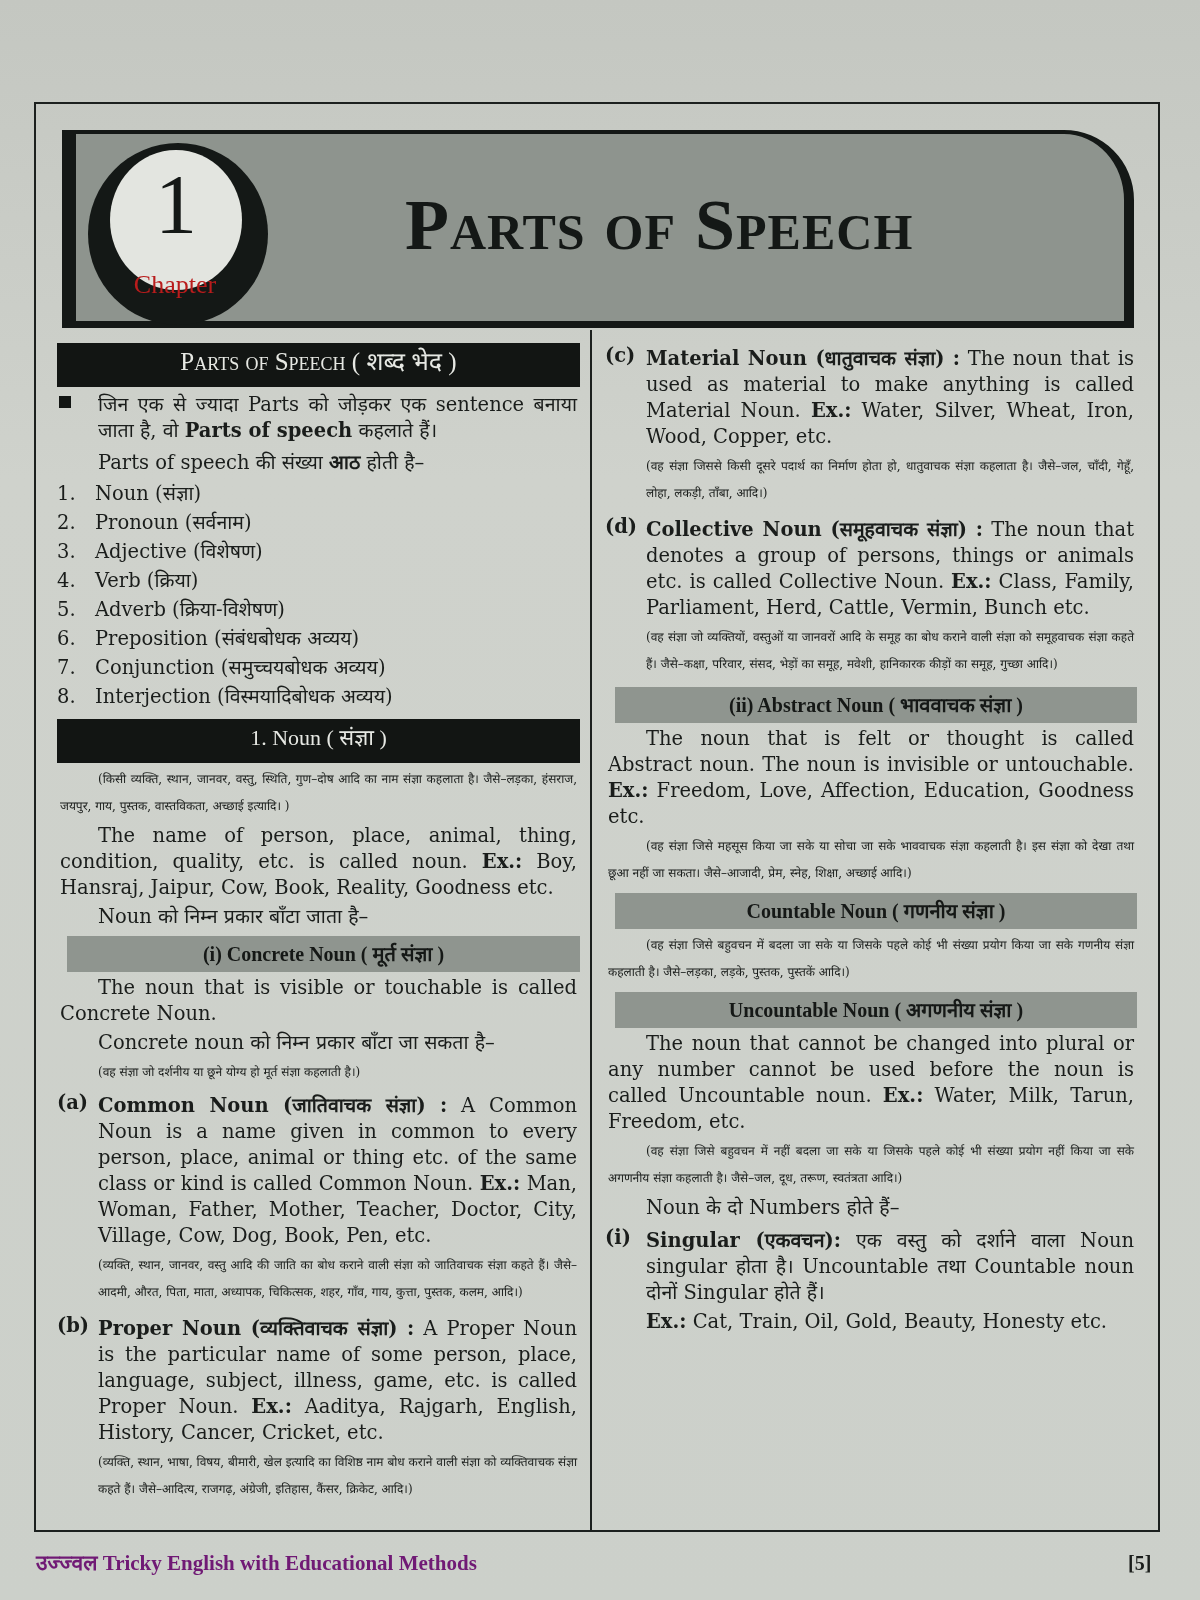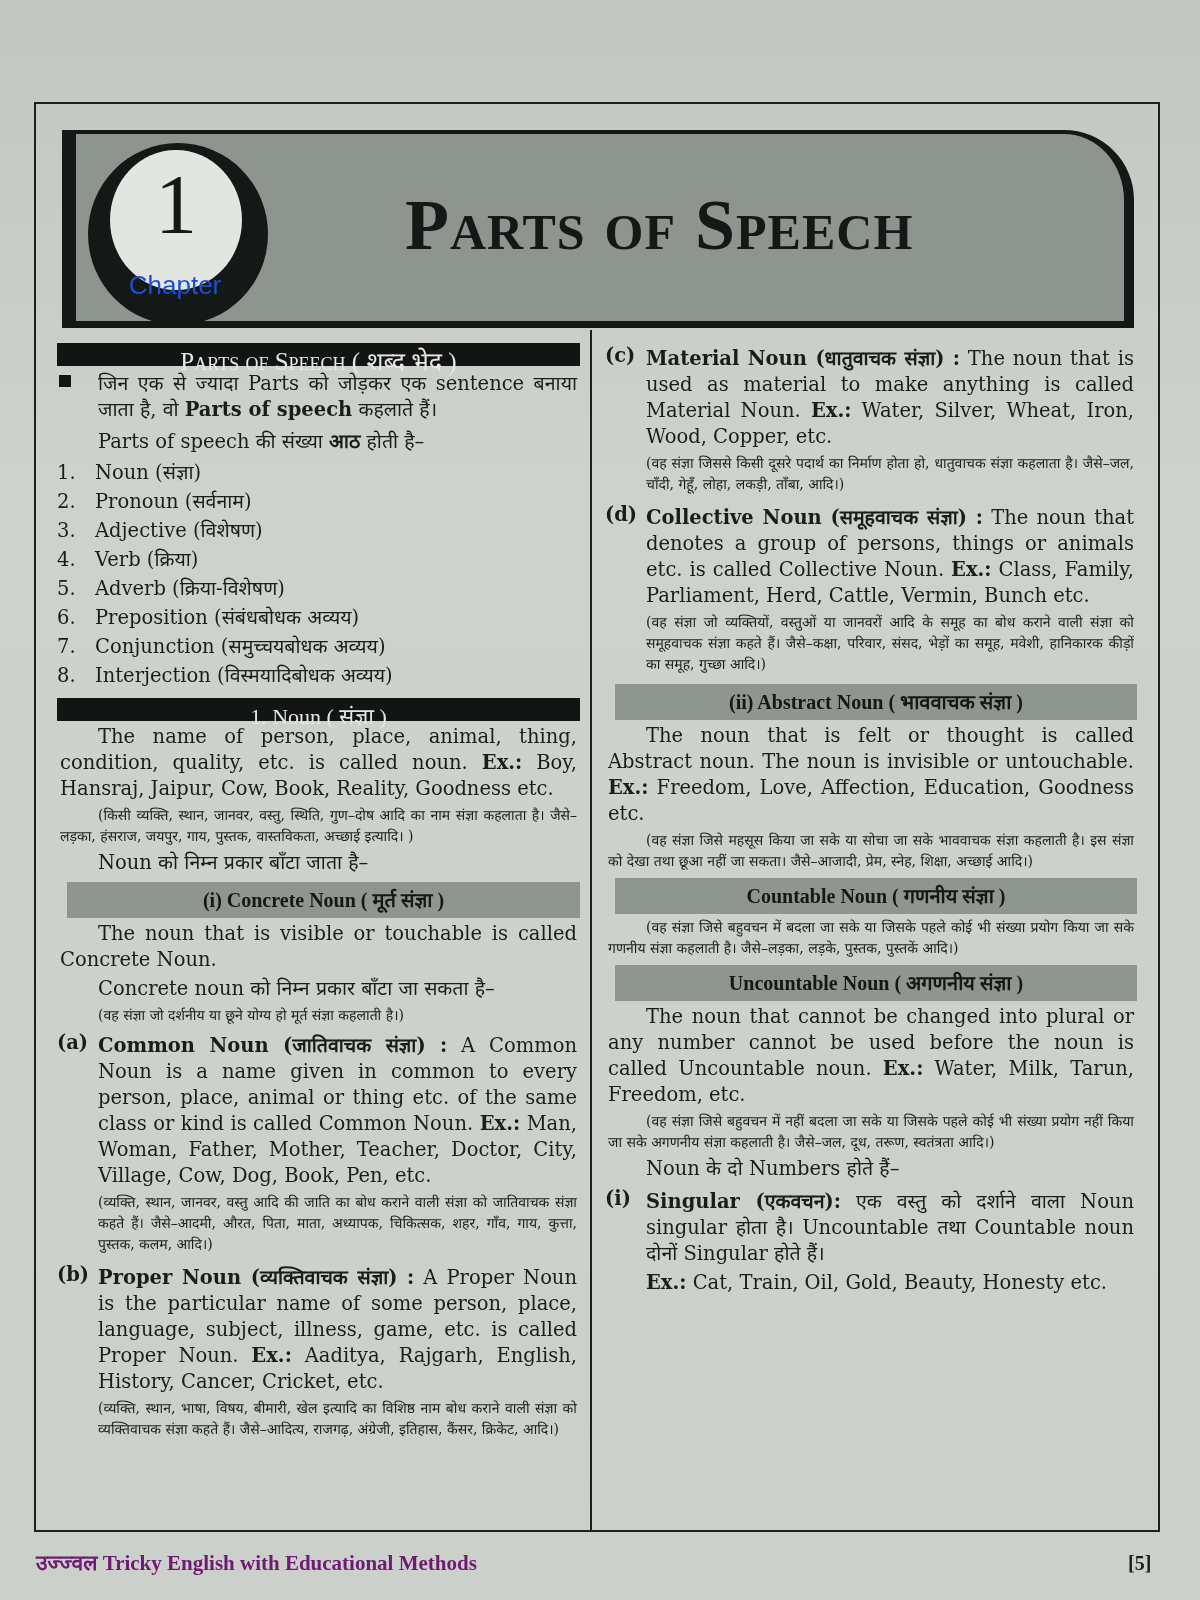--- a/index.html
+++ b/index.html
@@ -38,52 +38,52 @@
     position: absolute; left: 110px; top: 150px; width: 132px; height: 140px;
     border-radius: 50%;
     background: #e3e5e0;
   }
   .chapter-num {
     position: absolute; left: 110px; top: 160px; width: 132px; text-align: center;
     font-family: "Liberation Serif", serif; font-size: 84px; line-height: 90px; color: #141816;
   }
   .chapter-label {
     position: absolute; left: 100px; top: 270px; width: 150px; text-align: center;
-    font-family: Liberation Sans, sans-serif; font-size: 26px; color: #1d4ed8;
+    font-family: Liberation Serif, serif; font-size: 26px; color: #b91c1c;
   }
   .chapter-title {
     position: absolute; left: 405px; top: 185px;
     font-family: "Liberation Serif", serif; font-weight: bold;
     font-size: 72px; line-height: 80px; color: #141816;
     font-variant: small-caps; letter-spacing: 1px;
   }
   .col-divider {
     position: absolute; left: 590px; top: 330px; width: 2px; height: 1202px; background: #1c201e;
   }
   .col {
     position: absolute; top: 343px;
     font-size: 19.5px; line-height: 26px;
   }
   .col-left { left: 57px; width: 523px; }
   .col-right { left: 605px; width: 532px; }
   .hdr-black {
     background: #121513; color: #e6e8e3; text-align: center;
     font-family: "Liberation Serif", serif; font-size: 22px; line-height: 38px;
-    height: 23px; margin-bottom: 2px;
+    height: 44px; margin-bottom: 2px;
   }
   .hdr-black.sc { font-variant: small-caps; font-size: 25px; }
   .hdr-grey {
     background: #8f958f; color: #151816; text-align: center;
     font-family: "Liberation Serif", serif; font-weight: bold;
     font-size: 20px; line-height: 36px; height: 36px; margin: 6px 0 2px 10px;
   }
   p { margin: 3px; text-align: justify; }
   .indent { text-indent: 38px; }
   .pad { padding-left: 38px; }
-  .hi { font-size: 14px; line-height: 21px; }
+  .hi { font-size: 12px; line-height: 27px; }
   .bullet-row { display: flex; }
   .bullet { width: 38px; flex: none; }
   .bullet-sq { display: inline-block; width: 12px; height: 12px; background: #121513; margin-top: 7px; margin-left: 2px; }
   .num-list { list-style: none; margin: 2px 0 8px 0; padding: 0; }
   .num-list li { display: flex; line-height: 29px; }
   .num-list .n { width: 38px; flex: none; }
   .item { display: flex; margin-top: 4px; }
   .item .tag { width: 38px; flex: none; font-weight: bold; }
   .item .body { flex: 1; }
   b { font-weight: bold; }
@@ -153,24 +153,24 @@
         <span class="n">7.</span>
         <span>Conjunction (समुच्चयबोधक अव्यय)</span>
       </li>
     <li>
         <span class="n">8.</span>
         <span>Interjection (विस्मयादिबोधक अव्यय)</span>
       </li>
   </ul>
 
   <div class="hdr-black">1. Noun ( संज्ञा )</div>
+  <p class="indent hi">(किसी व्यक्ति, स्थान, जानवर, वस्तु, स्थिति, गुण–दोष आदि का नाम संज्ञा कहलाता है। जैसे–लड़का, हंसराज, जयपुर, गाय, पुस्तक, वास्तविकता, अच्छाई इत्यादि। )</p>
   <p class="indent">
     <span>The name of person, place, animal, thing, condition, quality, etc. is called noun. </span><b>Ex.:</b><span> Boy, Hansraj, Jaipur, Cow, Book, Reality, Goodness etc.</span>
   </p>
-  <p class="indent hi">(किसी व्यक्ति, स्थान, जानवर, वस्तु, स्थिति, गुण–दोष आदि का नाम संज्ञा कहलाता है। जैसे–लड़का, हंसराज, जयपुर, गाय, पुस्तक, वास्तविकता, अच्छाई इत्यादि। )</p>
   <p class="pad">Noun को निम्न प्रकार बाँटा जाता है–</p>
 
   <div class="hdr-grey">(i) Concrete Noun ( मूर्त संज्ञा )</div>
   <p class="indent">The noun that is visible or touchable is called Concrete Noun.</p>
   <p class="pad">Concrete noun को निम्न प्रकार बाँटा जा सकता है–</p>
   <p class="pad hi">(वह संज्ञा जो दर्शनीय या छूने योग्य हो मूर्त संज्ञा कहलाती है।)</p>
 
   <div class="item">
     <span class="tag">(a)</span>
     <div class="body">

